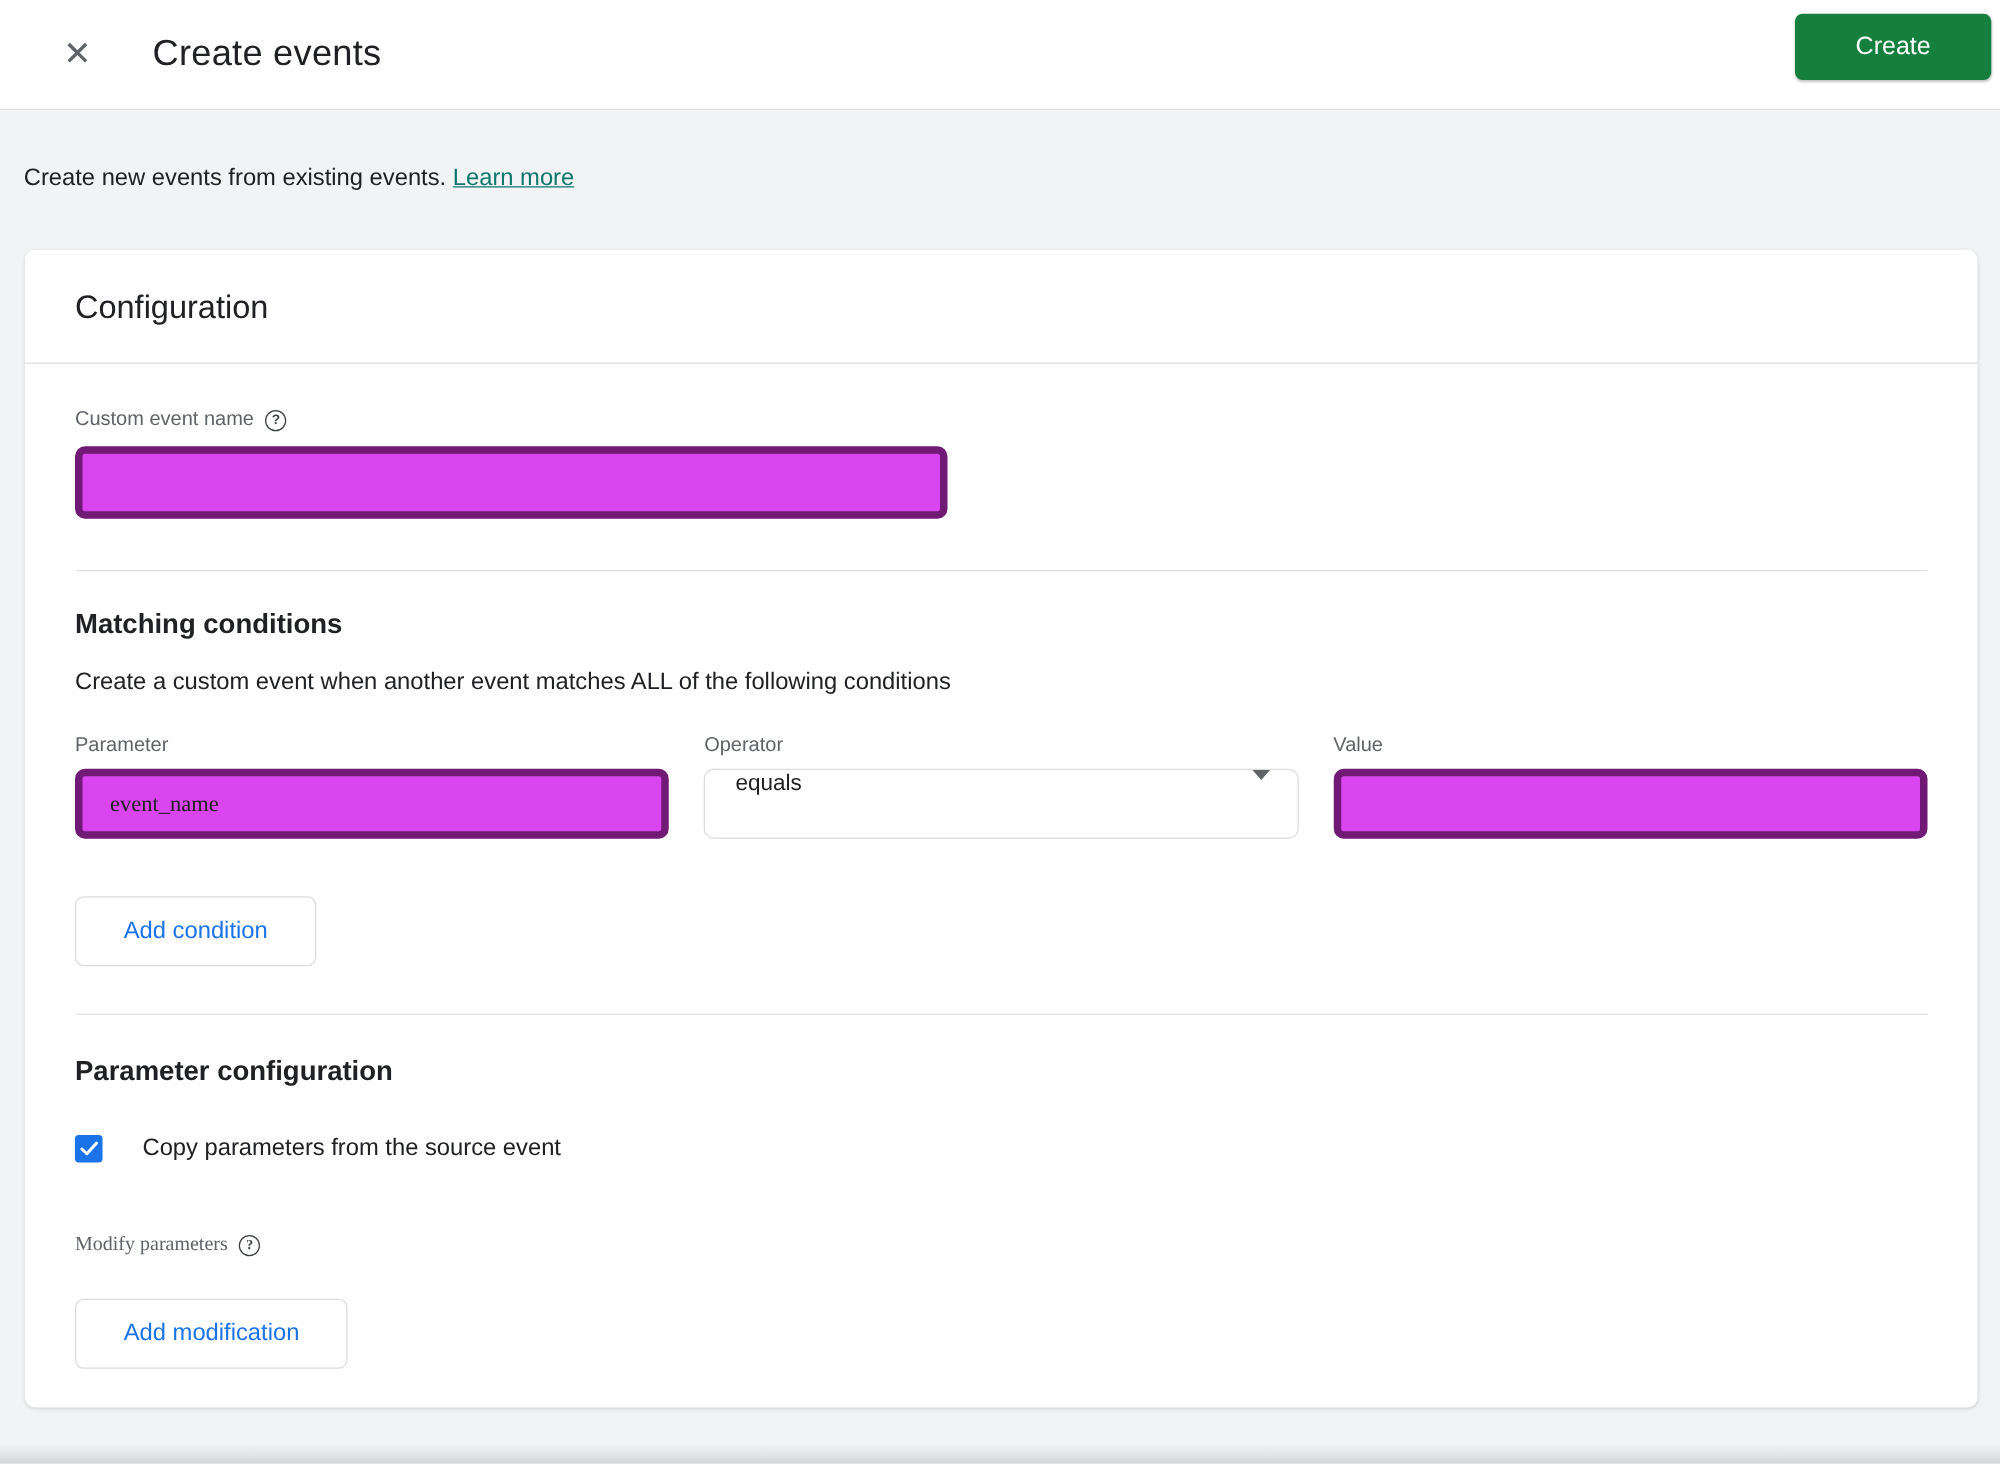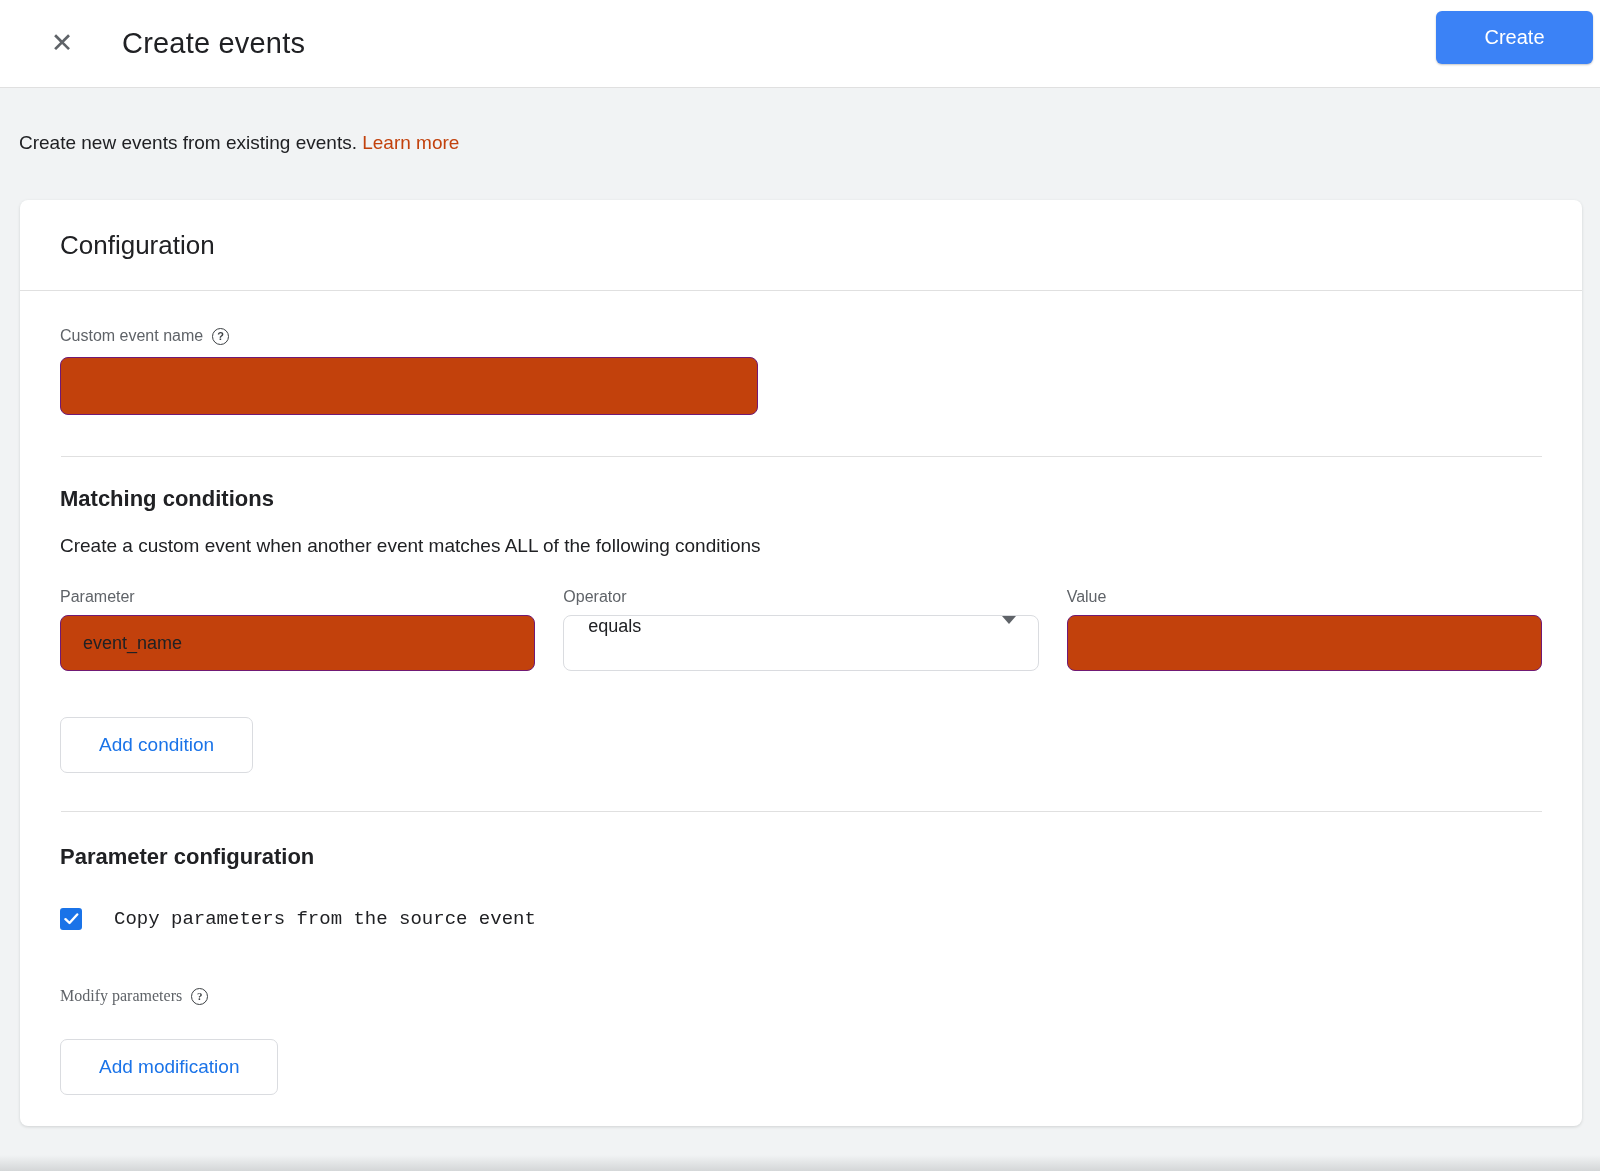--- a/index.html
+++ b/index.html
@@ -39,38 +39,39 @@
     font-weight: 400;
     color: #202124;
     letter-spacing: 0.2px;
   }
   .create-btn {
     position: absolute;
     top: 11px;
     right: 7px;
     width: 157px;
     height: 53px;
-    background: #3b82f6;
+    background: #15803d;
     color: #ffffff;
     border: none;
     border-radius: 6px;
     font-size: 20px;
     font-family: inherit;
     cursor: pointer;
     box-shadow: 0 1px 2px rgba(60,64,67,0.3);
   }
 
   
   .intro {
     padding: 44px 0 0 19px;
     font-size: 19px;
     color: #202124;
   }
   .intro a {
-    color: #c2410c;
+    color: #0f766e;
+    text-decoration: underline;
     cursor: pointer;
   }
 
   
   .card {
     margin: 46px 18px 0 20px;
     background: #ffffff;
     border-radius: 8px;
     box-shadow: 0 1px 3px rgba(60,64,67,0.18);
     padding-bottom: 31px;
@@ -103,24 +104,24 @@
     font-weight: bold;
     display: inline-flex;
     align-items: center;
     justify-content: center;
     line-height: 1;
   }
 
   .text-input {
     display: block;
     height: 58px;
-    border: 1px solid #701a75;
+    border: 6px solid #701a75;
     border-radius: 8px;
-    background: #c2410c;
-    font-family: Liberation Sans, sans-serif;
+    background: #d946ef;
+    font-family: Liberation Serif, serif;
     font-size: 18px;
     color: #202124;
     padding: 0 22px;
     width: 100%;
     outline: none;
   }
 
   .custom-name-section { padding-top: 36px; }
   .custom-name-section .text-input { width: 698px; margin-top: 12px; }
 
@@ -189,21 +190,20 @@
   }
 
   .param-config-section { padding-top: 32px; }
 
   .checkbox-row {
     margin-top: 38px;
     display: flex;
     align-items: center;
     gap: 32px;
     cursor: pointer;
-    font-family: Liberation Mono, monospace;
   }
   .checkbox {
     width: 22px; height: 22px;
     border: 2px solid #5f6368;
     border-radius: 3px;
     display: flex;
     align-items: center;
     justify-content: center;
     background: #fff;
     flex: none;

